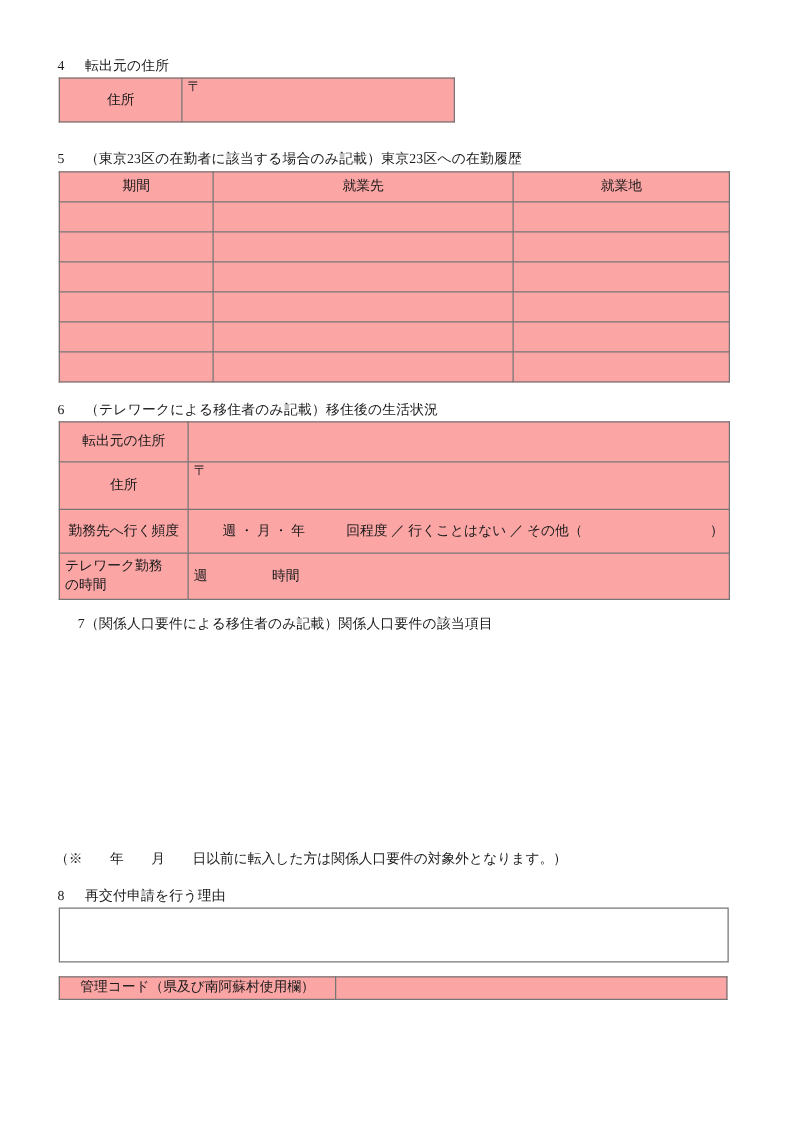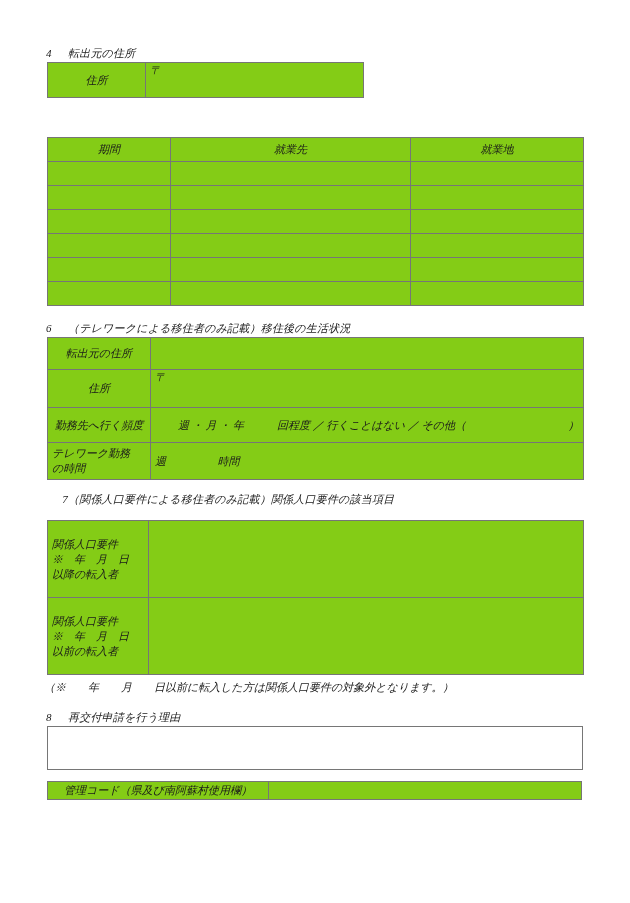--- a/index.html
+++ b/index.html
@@ -13,40 +13,39 @@
     position: relative;
     font-family: "Liberation Serif", "DejaVu Serif", serif;
     color: #1a1a1a;
     overflow: hidden;
   }
   .page {
     position: absolute;
     left: 0; top: 0;
     width: 630px;
     height: 903px;
-    font-style: italic;
   }
   
   .sec-head {
     position: absolute;
     font-size: 11px;
     line-height: 14px;
     white-space: nowrap;
     letter-spacing: .2px;
   }
   .sec-head .num {
     display: inline-block;
     width: 22px;
   }
   
   table.form {
     position: absolute;
     border-collapse: collapse;
     table-layout: fixed;
-    background: #84cc16;
+    background: #fca5a5;
   }
   table.form td {
     border: 1px solid #767676;
     font-size: 11px;
     line-height: 15px;
     padding: 0 4px;
     vertical-align: middle;
     color: #1a1a1a;
   }
   td.lab {
@@ -99,20 +98,23 @@
     <tbody>
       <tr>
         <td class="lab" style="height:34px;">住所</td>
         <td class="val" style="height:34px; vertical-align:top;">
           <span class="postal">〒</span>
         </td>
       </tr>
     </tbody>
   </table>
 
+  <div class="sec-head" style="left:46px; top:120px;">
+    <span class="num">5</span><span>（東京23区の在勤者に該当する場合のみ記載）東京23区への在勤履歴</span>
+  </div>
 
   <table class="form" style="left:47px; top:137px; width:536px;">
     <colgroup>
         <col style="width:123px">
         <col style="width:240px">
         <col style="width:173px">
       </colgroup>
     <tbody>
       <tr>
         <td class="lab" style="height:23px;">期間</td>
@@ -190,44 +192,20 @@
           <span>時間</span>
         </td>
       </tr>
     </tbody>
   </table>
 
   <div class="sec-head" style="left:46px; top:492px;text-align:right;">
     <span class="num">7</span><span>（関係人口要件による移住者のみ記載）関係人口要件の該当項目</span>
   </div>
 
-  <table class="form" style="left:47px; top:520px; width:536px;">
-    <colgroup>
-        <col style="width:101px">
-        <col style="width:435px">
-      </colgroup>
-    <tbody>
-      <tr>
-        <td class="lab" style="height:76px;">
-          <span class="cell-lines">関係人口要件</span>
-          <span class="cell-lines">※　年　月　日</span>
-          <span class="cell-lines">以降の転入者</span>
-        </td>
-        <td class="val" style="height:76px;"></td>
-      </tr>
-      <tr>
-        <td class="lab" style="height:76px;">
-          <span class="cell-lines">関係人口要件</span>
-          <span class="cell-lines">※　年　月　日</span>
-          <span class="cell-lines">以前の転入者</span>
-        </td>
-        <td class="val" style="height:76px;"></td>
-      </tr>
-    </tbody>
-  </table>
 
   <div class="note" style="left:44px; top:680px;">（※　　年　　月　　日以前に転入した方は関係人口要件の対象外となります。）</div>
 
   <div class="sec-head" style="left:46px; top:710px;">
     <span class="num">8</span><span>再交付申請を行う理由</span>
   </div>
 
   <div class="box" style="left:47px; top:726px; width:534px; height:42px;"></div>
 
   <table class="form" style="left:47px; top:781px; width:534px;">

